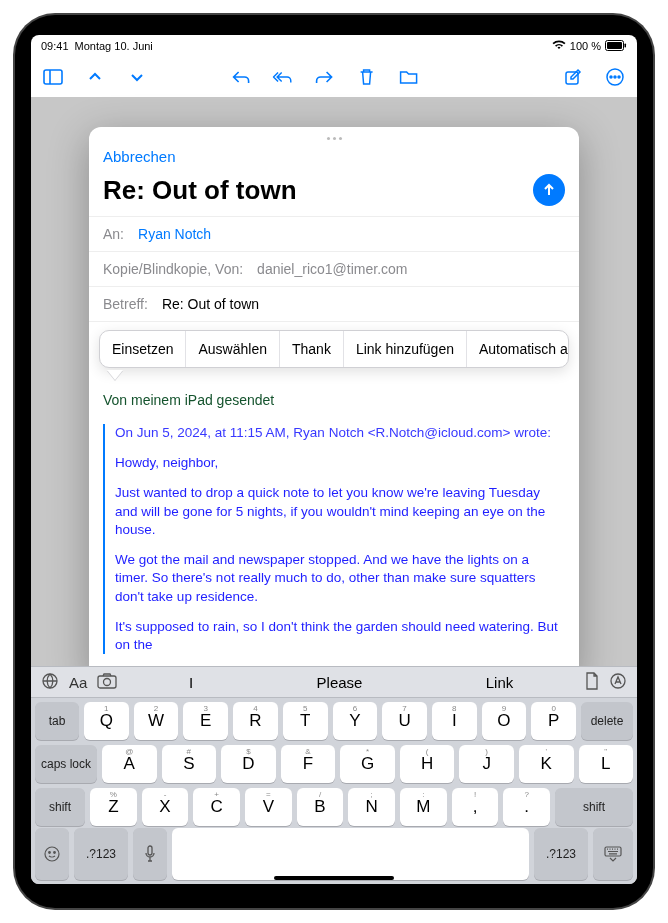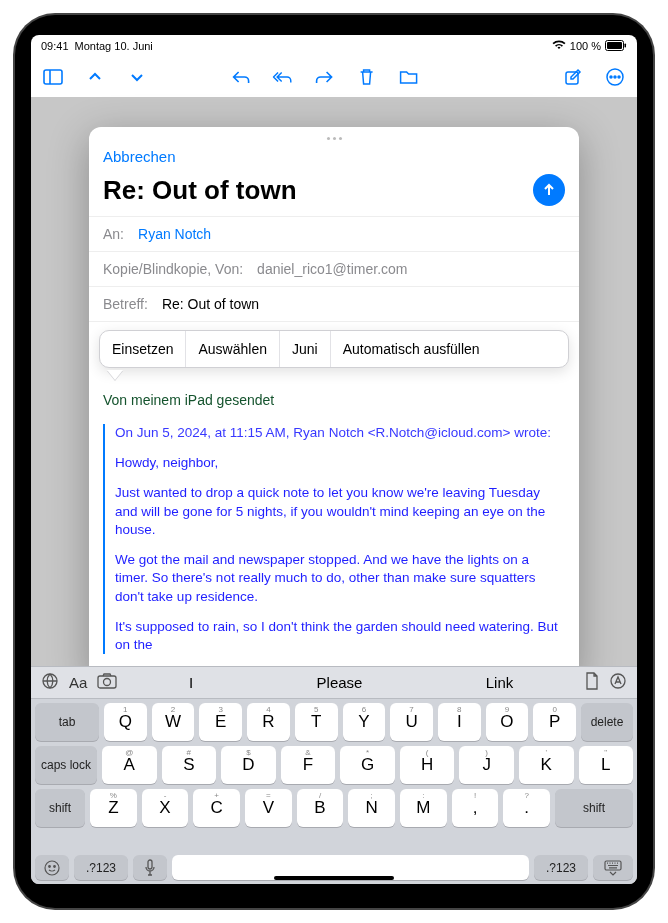--- a/index.html
+++ b/index.html
@@ -144,21 +144,21 @@
     position:absolute;
     bottom:0; left:0; right:0;
     background:#d1d4da;
     border-top:1px solid #b8bbc1;
     height:218px;
     display:flex;
     flex-direction:column;
     font-size:13px;
   }
   .kb-suggest {
-    height:32px;
+    height:38px;
     display:flex;
     align-items:center;
     border-bottom:1px solid #b8bbc1;
     background: #dfe1e6;
   }
   .kb-sug-left, .kb-sug-right { display:flex; gap:10px; padding:0 10px; align-items:center;}
   .kb-sug-center { flex:1; display:flex; justify-content:space-around;}
   .kb-sug-word { color:#000; font-size:15px;}
   .kb-rows { flex:1; display:flex; flex-direction:column; padding:4px 4px 2px; gap:5px;}
   .kb-row { display:flex; gap:5px; }
@@ -176,21 +176,21 @@
   }
   .key .hint {
     position:absolute; top:2px; font-size:8px; color:#888;
   }
   .key.special {
     background:#c3c6cc;
     font-size:12px;
     color:#222;
   }
   .kb-bottom { display:flex; gap:5px; padding:0 4px 4px;}
-  .kb-bottom .key { height:25px;}
+  .kb-bottom .key { height:52px;}
   .spacebar { flex:1; background:#fff;}
   
   .home-indicator {
     position:absolute;
     bottom:4px; left:50%;
     transform:translateX(-50%);
     width:120px; height:4px;
     background:#000;
     border-radius:3px;
   }
@@ -316,21 +316,22 @@
       </div>
       <div class="field-row subject-input-row">
         <span class="field-label">Betreff:</span>
         <span class="field-value">Re: Out of town</span>
       </div>
 
       <div class="context-menu-wrapper">
         <div class="context-menu">
           <div class="ctx-item">Einsetzen</div>
           <div class="ctx-item">Auswählen</div>
-          <div class="ctx-item">Juni</div>
+          <div class="ctx-item">Thank</div>
+          <div class="ctx-item">Link hinzufügen</div>
           <div class="ctx-item">Automatisch ausfüllen</div>
 
         </div>
         <div class="ctx-caret"></div>
       </div>
 
       <div class="compose-body">
         <div class="signature">Von meinem iPad gesendet</div>
         <div class="quote-block">
           <p class="meta">On Jun 5, 2024, at 11:15 AM, Ryan Notch &lt;R.Notch@icloud.com&gt; wrote:</p>
@@ -375,21 +376,21 @@
             <svg width="18" height="18" viewBox="0 0 18 18" fill="none" stroke="#555" stroke-width="1.3">
                 <circle cx="9" cy="9" r="7"></circle>
                 <path d="M6 12 L9 5 L12 12 M7 10 H11"></path>
               </svg>
           </span>
         </div>
       </div>
 
       <div class="kb-rows" id="kb-rows">
           <div class="kb-row">
-            <div class="key special" style="width: 64px;">
+            <div class="key special" style="width: 44px;">
               <span>tab</span>
             </div>
             <div class="key" style="flex: 1 1 0%;">
               <span class="hint">1</span>
               <span>Q</span>
             </div>
             <div class="key" style="flex: 1 1 0%;">
               <span class="hint">2</span>
               <span>W</span>
             </div>

